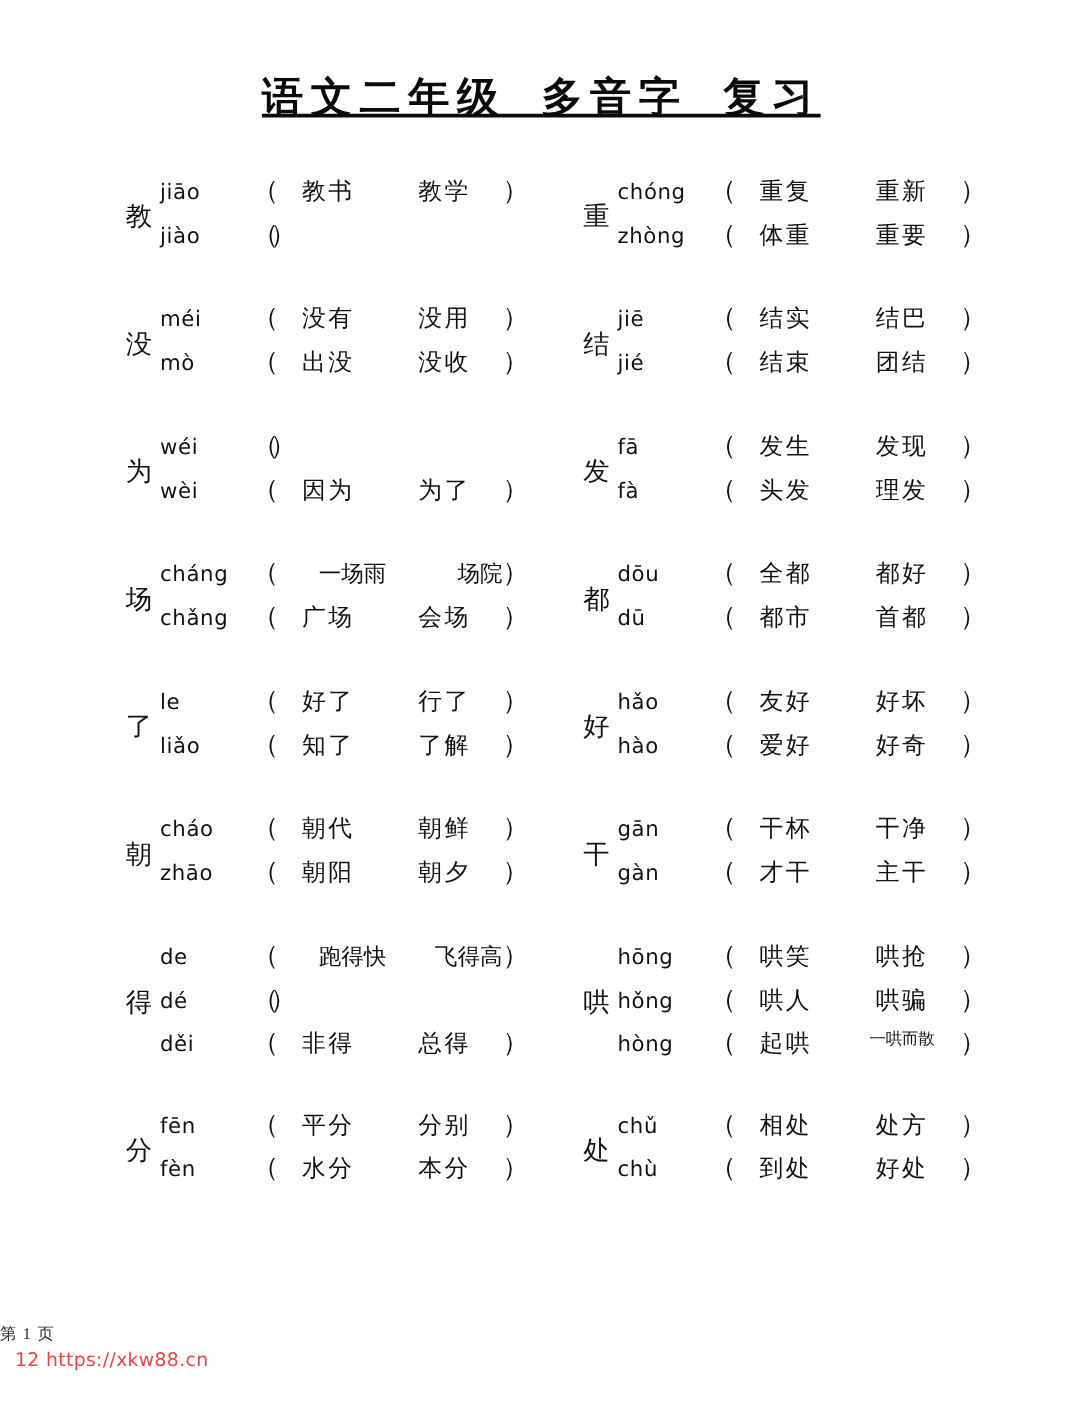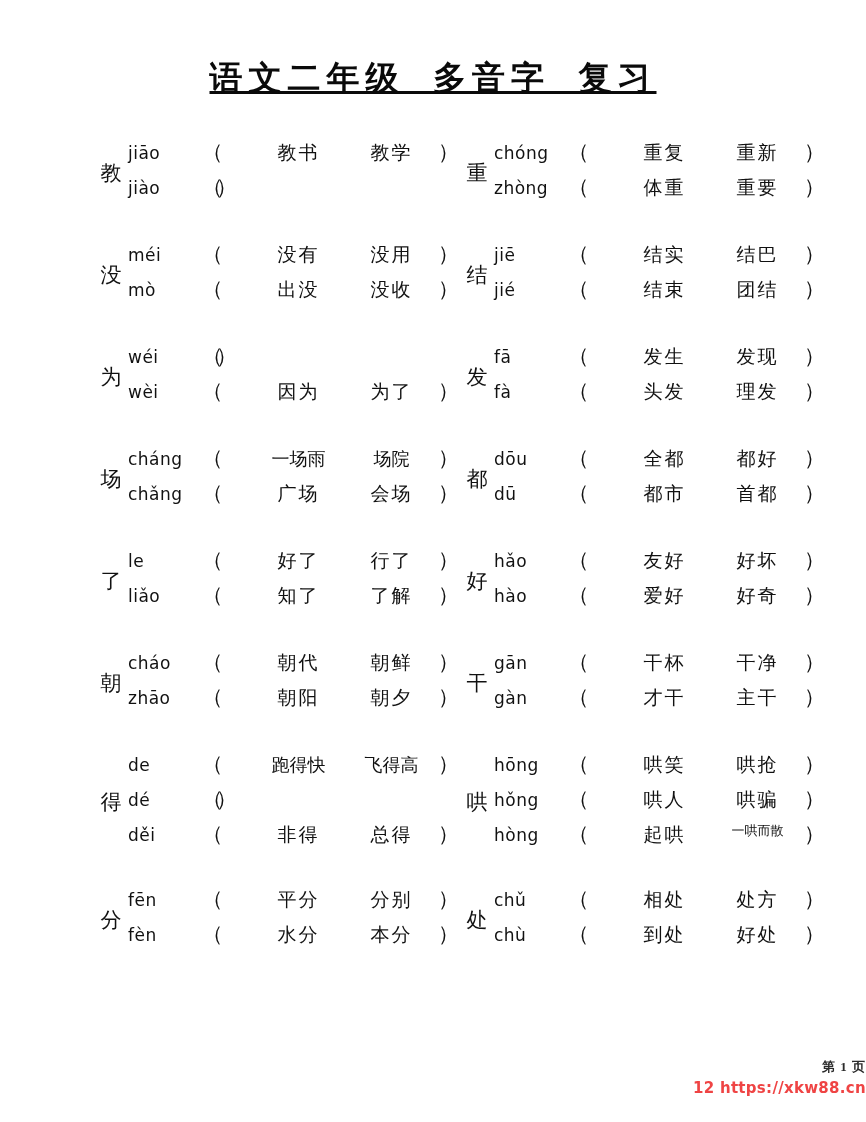--- a/index.html
+++ b/index.html
@@ -112,48 +112,47 @@
     min-width: 14px;
     text-align: center;
   }
   .paren.close { text-align: left; }
 
   .words {
     display: flex;
     flex-direction: row;
     width: 186px;
     min-width: 186px;
-    padding-left: 36px;
   }
   .word {
     flex: 1 1 50%;
     text-align: center;
     font-family: "Liberation Serif", "DejaVu Serif", serif;
     font-size: 19px;
     letter-spacing: 2px;
     color: #111111;
     white-space: nowrap;
   }
   .word.small {
     font-size: 13px;
     letter-spacing: 0px;
   }
   .word.wide {
     letter-spacing: 0px;
     font-size: 18px;
+    text-align: right;
   }
 
   
   .footer {
     position: absolute;
     left: 0;
     top: 1058px;
     width: 866px;
-    text-align: right;
-    font-weight: bold;
+    text-align: left;
   }
   .page-number {
     font-family: "Liberation Serif", "DejaVu Serif", serif;
     font-size: 13px;
     color: #2b2b2b;
     letter-spacing: 1px;
   }
   .watermark {
     margin-top: 3px;
     font-family: "DejaVu Sans", "Liberation Sans", sans-serif;

